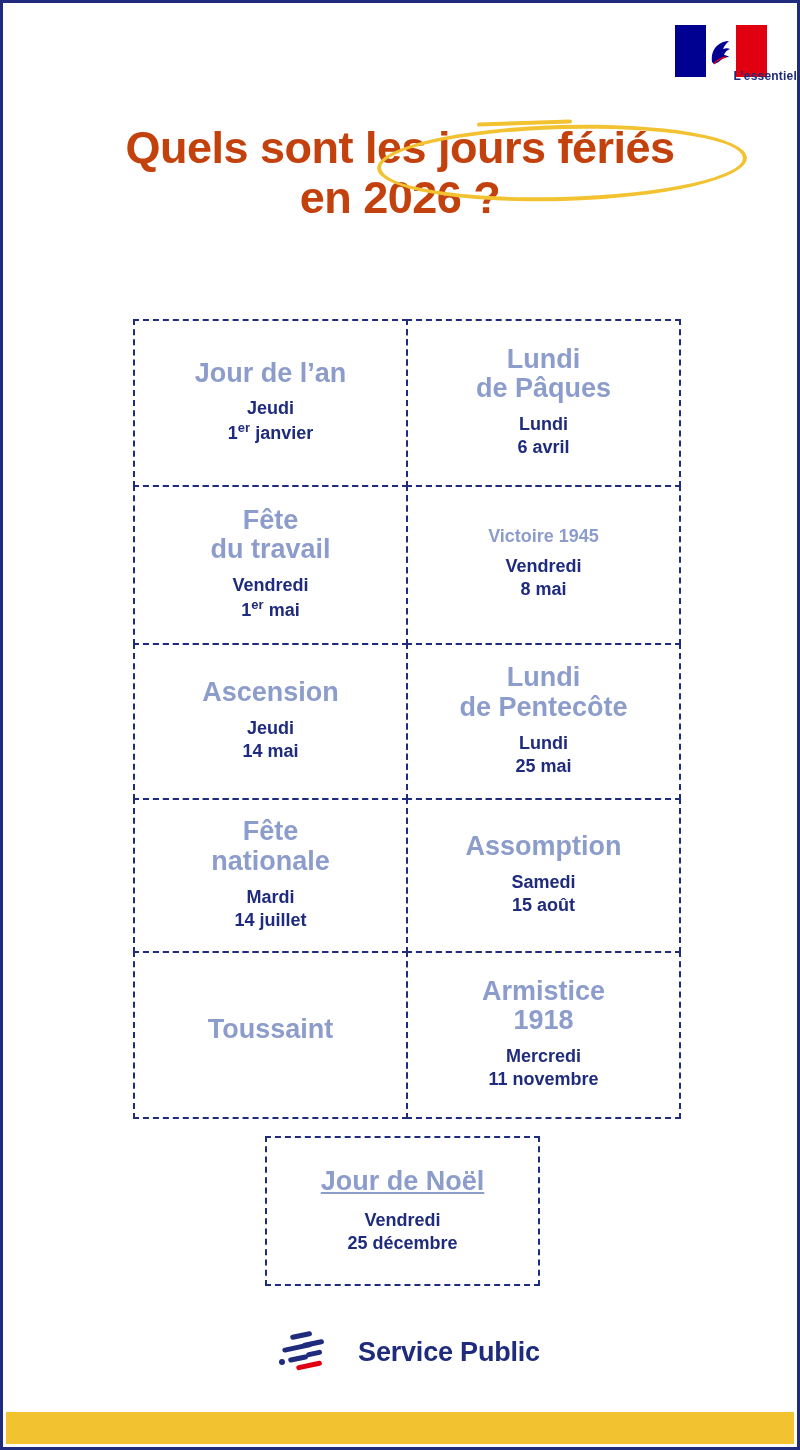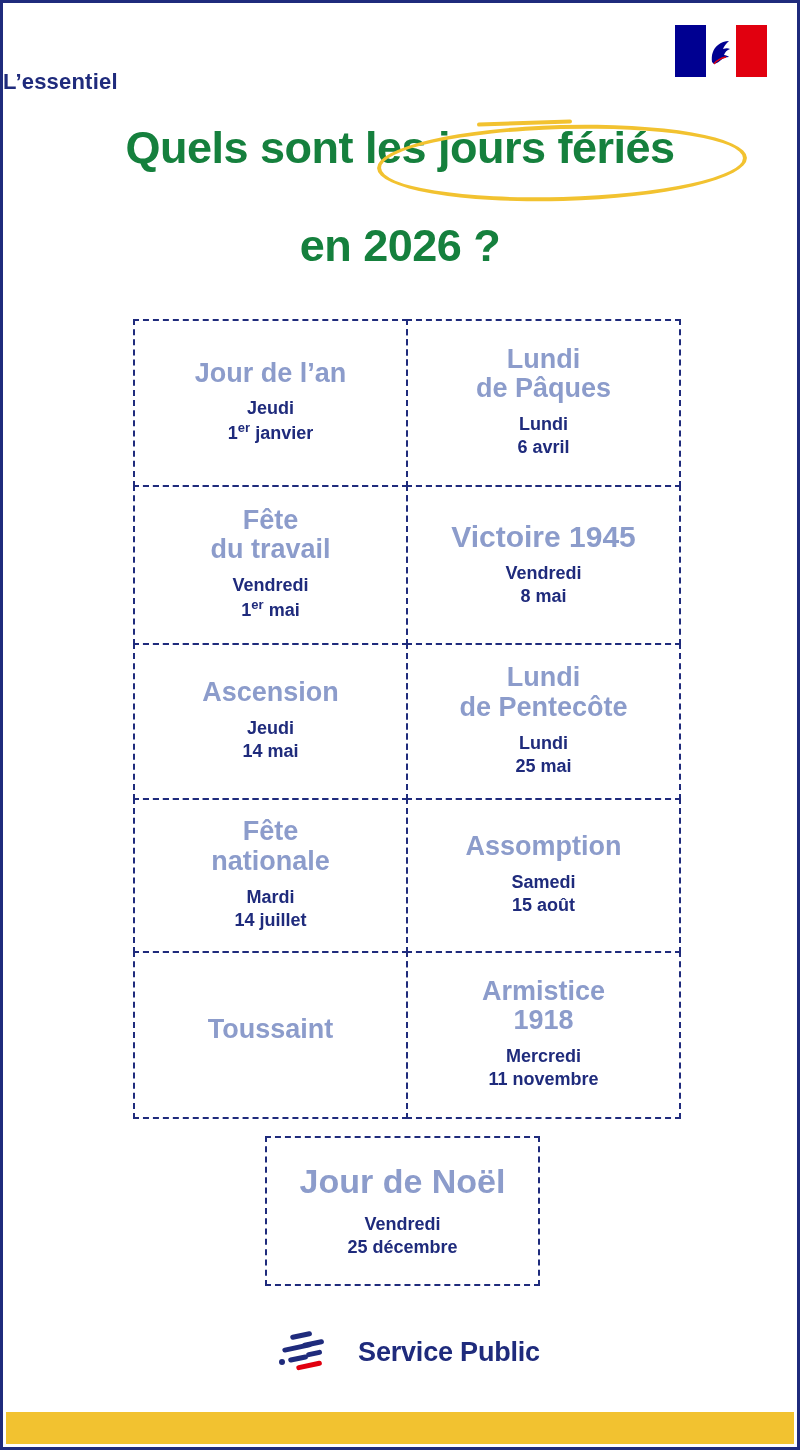--- a/index.html
+++ b/index.html
@@ -44,44 +44,44 @@
     left: 50%;
     top: 50%;
     transform: translate(-50%, -50%);
   }
   
   .kicker {
     position: absolute;
     top: 66px;
     left: 0;
     width: 100%;
-    text-align: left;
-    font-size: 22px;
+    text-align: right;
+    font-size: 12px;
     font-weight: bold;
     color: #1f2b7c;
     letter-spacing: 0.2px;
   }
   .title-wrap {
     position: absolute;
     top: 120px;
     left: 0;
     width: 100%;
     text-align: center;
   }
   .title {
     font-size: 45px;
     line-height: 1.12;
     font-weight: bold;
-    color: #15803d;
+    color: #c2410c;
     letter-spacing: -0.5px;
     position: relative;
     display: inline-block;
     padding: 0 10px;
   }
-  .title .line2 { display: block; margin-top: 48px; }
+  .title .line2 { display: block; }
   
   .ellipse {
     position: absolute;
     left: 374px;
     top: 122px;
     width: 362px;
     height: 68px;
     border: 4px solid #f2c230;
     border-radius: 50%;
     transform: rotate(-1.6deg);
@@ -124,21 +124,21 @@
   .cell-h3 { height: 157px; }
   .cell-h4 { height: 155px; }
   .cell-h5 { height: 168px; text-align: center; }
   .cell .name {
     font-size: 27px;
     line-height: 1.1;
     font-weight: bold;
     color: #8c9ccb;
     margin-bottom: 9px;
   }
-  .cell .name.small { font-size: 30px; }
+  .cell .name.small { font-size: 18px; }
   .cell .date {
     font-size: 18px;
     line-height: 1.28;
     font-weight: bold;
     color: #1f2b7c;
   }
   .cell .date sup {
     font-size: 13px;
     vertical-align: super;
   }
@@ -304,21 +304,21 @@
       </div>
       <div class="date">
         <span>Mercredi</span><br>
         <span>11 novembre</span>
       </div>
     </div>
 
   </div>
 
   <div class="cell-last">
-    <div class="name" style="font-size:34px;line-height:1.1;font-weight:bold;color:#8c9ccb;margin-bottom:13px;">Jour de Noël</div>
+    <div class="name" style="font-size:27px;line-height:1.1;font-weight:bold;color:#8c9ccb;margin-bottom:13px;text-decoration:underline;">Jour de Noël</div>
     <div class="date" style="font-size:18px;line-height:1.28;font-weight:bold;color:#1f2b7c;">
       <span>Vendredi</span><br>
       <span>25 décembre</span>
     </div>
   </div>
 
   <div class="footer-logo">
     <div class="sp-mark">
       <svg width="66" height="46" viewBox="0 0 66 46">
         <g fill="#1f2b7c">

